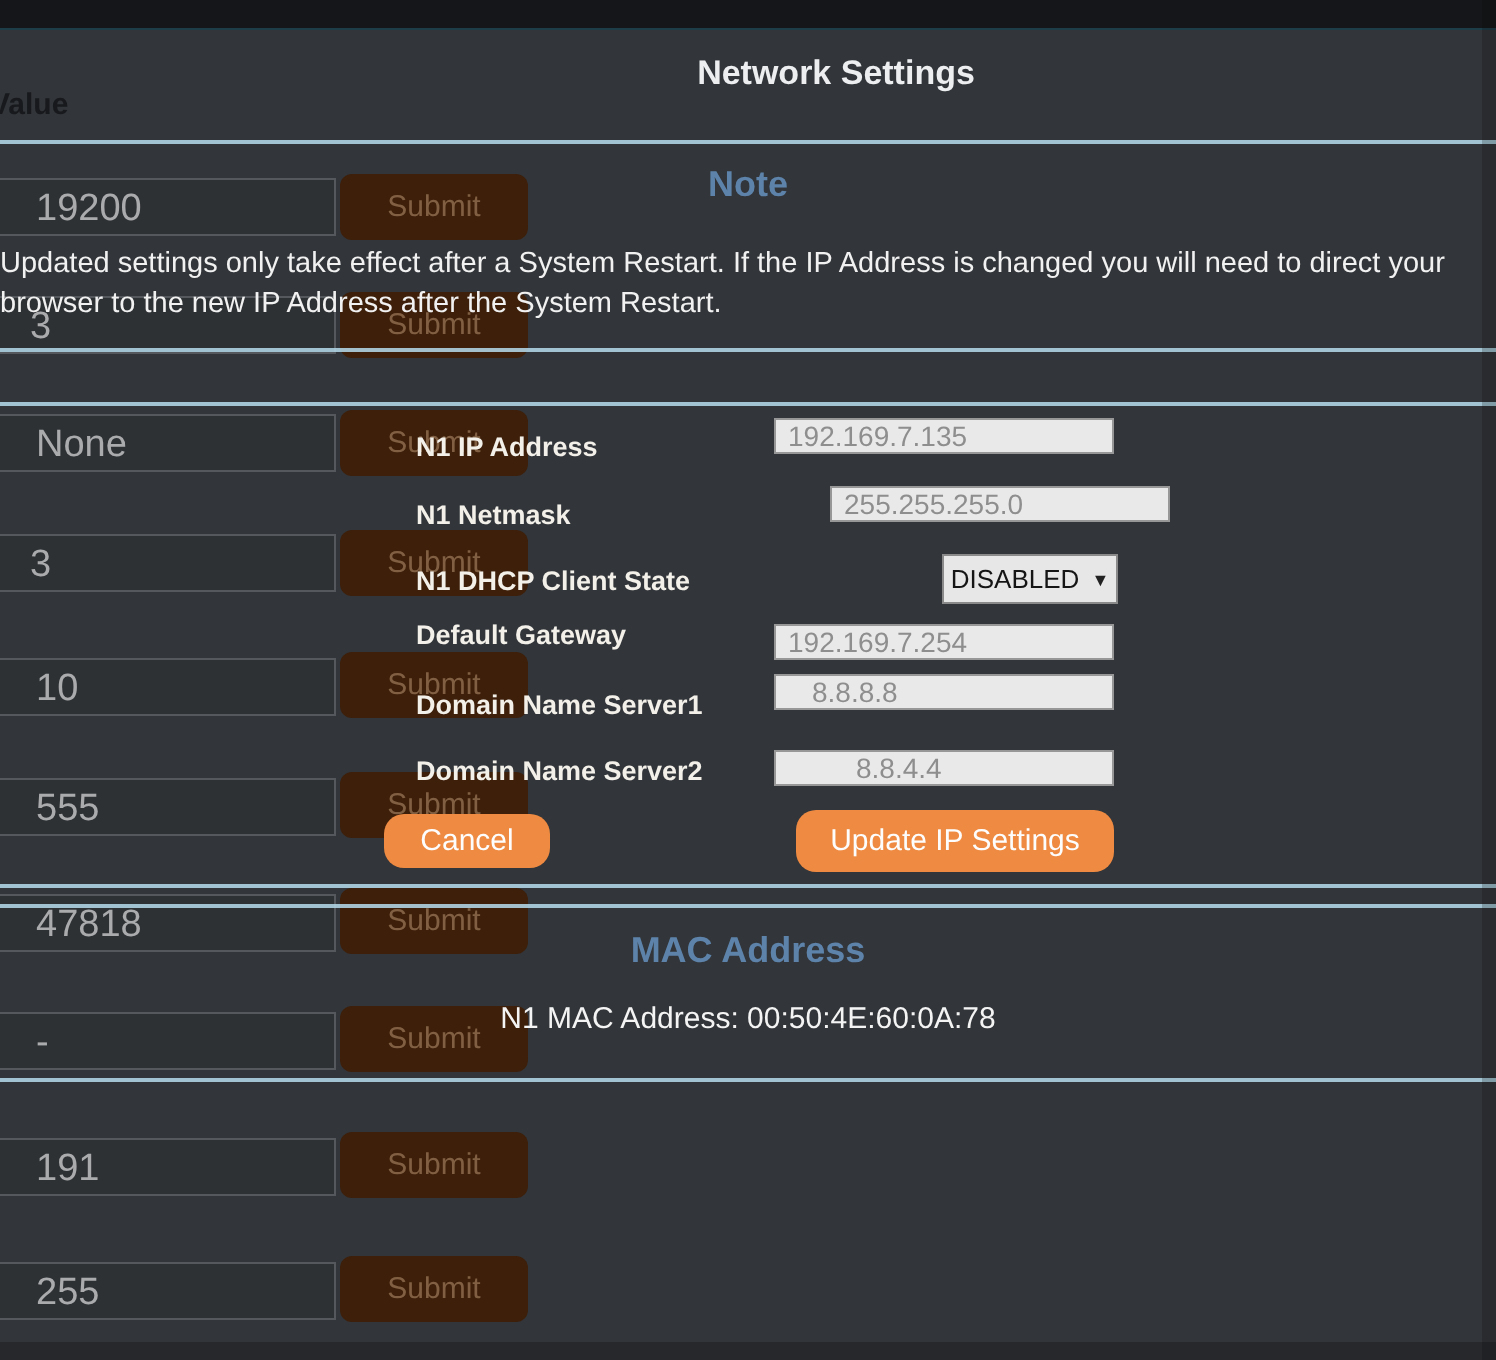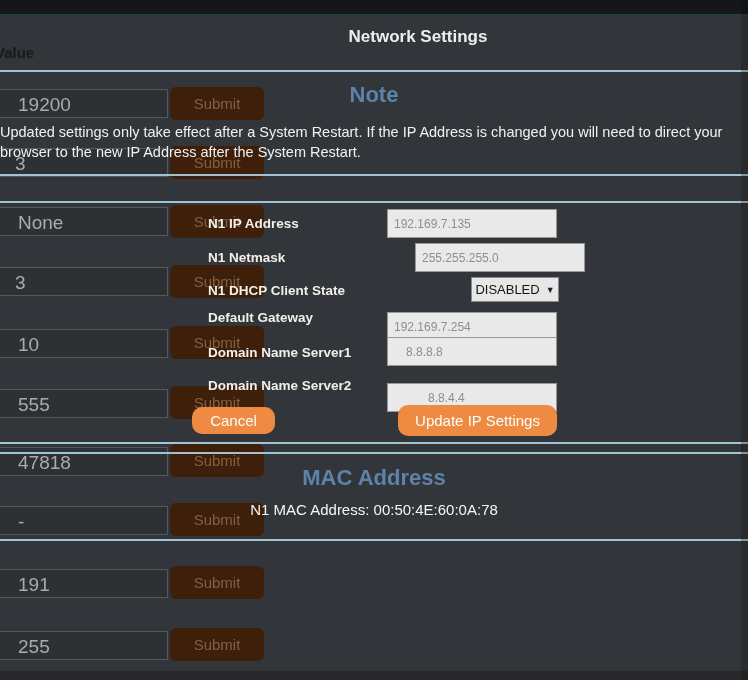--- a/index.html
+++ b/index.html
@@ -13,25 +13,25 @@
   .topbar{position:absolute;left:0;top:0;width:748px;height:14px;background:#141619;border-bottom:1px solid #1d3d48;}
   .value-header{position:absolute;left:-5px;top:44px;font-size:15px;font-weight:700;color:#17191c;}
   .bg-input{position:absolute;left:-190px;width:356px;height:27px;background:#2e3134;border:1px solid #55585c;overflow:hidden;}
   .bg-val{position:absolute;left:191px;top:4px;font-size:19px;color:#aaabad;white-space:nowrap;margin-left:16px;}
   .bg-val.clip-left{left:188px;}
   .bg-submit{position:absolute;left:170px;width:94px;height:33px;background:#3d1f0a;border-radius:6px;
     color:rgba(197,160,122,0.5);font-size:15px;display:flex;align-items:center;justify-content:center;}
   
   .hr{position:absolute;left:0;width:748px;height:2px;background:rgba(178,215,231,0.88);z-index:2;}
   .modal-title{position:absolute;top:27px;left:0;width:748px;text-align:center;color:#eceef0;font-size:17px;font-weight:600;z-index:3;padding-left:44px;}
-  .section-head{position:absolute;left:0;width:748px;text-align:center;color:#5d83aa;font-size:22px;font-weight:700;z-index:3;}
+  .section-head{position:absolute;left:0;width:748px;text-align:center;color:#5d83aa;font-size:18px;font-weight:700;z-index:3;}
   .note-text{position:absolute;top:123px;left:0;width:744px;color:#f1f1f1;font-size:14.5px;line-height:19.5px;z-index:3;}
   .flabel{position:absolute;left:192px;color:#f3f0ea;font-size:13.5px;font-weight:600;z-index:3;white-space:nowrap;margin-left:16px;}
-  .minput{position:absolute;left:387px;width:170px;height:29px;background:#e9e9e9;border:1px solid #979797;
-    color:#8e8e8e;font-size:12px;padding:0 6px;box-sizing:border-box;z-index:3;
+  .minput{position:absolute;left:387px;width:170px;height:18px;background:#e9e9e9;border:1px solid #979797;
+    color:#8e8e8e;font-size:14px;padding:0 6px;box-sizing:border-box;z-index:3;
     font-family:"Liberation Sans","DejaVu Sans",sans-serif;}
   .mselect{position:absolute;left:471px;top:277px;width:86px;height:23px;background:#e7e7e7;border:1px solid #8a8a8a;
     color:#151515;font-size:13px;display:flex;align-items:center;justify-content:center;gap:6px;z-index:3;cursor:default;}
   .mselect .arrow{font-size:9px;color:#222;}
   .btn{position:absolute;background:#ee8a41;border:none;border-radius:10px;color:#fdfdfd;font-size:15px;
     display:flex;align-items:center;justify-content:center;z-index:3;cursor:pointer;
     font-family:"Liberation Sans","DejaVu Sans",sans-serif;}
   .btn-cancel{left:192px;top:407px;width:83px;height:27px;}
   .btn-update{left:398px;top:405px;width:159px;height:31px;}
   .mac-line{position:absolute;top:501px;left:0;width:748px;text-align:center;color:#f4f4f4;font-size:15px;z-index:3;}
@@ -119,21 +119,21 @@
   <span class="arrow">▼</span>
 </div>
 
 <div class="flabel" style="top:310px">Default Gateway</div>
 <input class="minput" style="top: 312px;" value="192.169.7.254">
 
 <div class="flabel" style="top:345px">Domain Name Server1</div>
 <input class="minput" style="top: 337px; padding-left: 18px;" value="8.8.8.8">
 
 <div class="flabel" style="top:378px">Domain Name Server2</div>
-<input class="minput" style="top: 383px; padding-left: 40px;" value="8.8.4.4">
+<input class="minput" style="top: 375px; padding-left: 40px;" value="8.8.4.4">
 
 <button class="btn btn-cancel">Cancel</button>
 <button class="btn btn-update">Update IP Settings</button>
 
 <div class="section-head" style="top:465px">MAC Address</div>
 <div class="mac-line">N1 MAC Address: 00:50:4E:60:0A:78</div>
 
 <div class="shade-right"></div>
 <div class="shade-bottom"></div>
 

